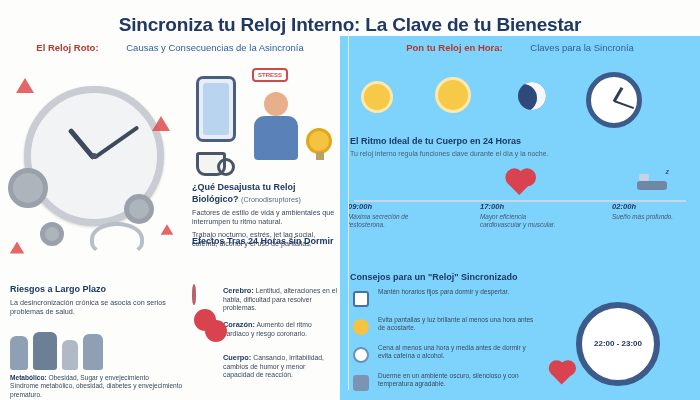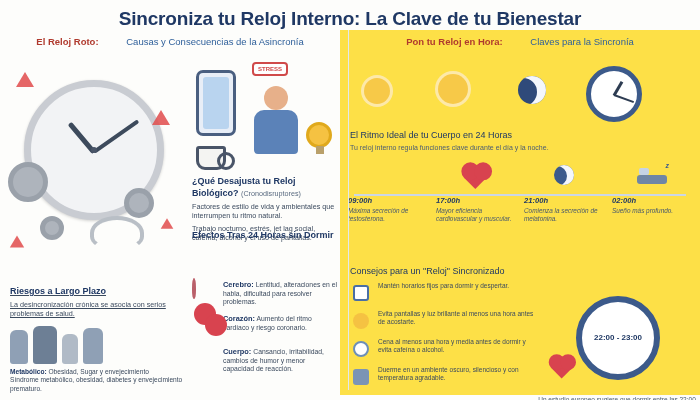--- a/index.html
+++ b/index.html
@@ -11,26 +11,26 @@
     color:#243b53;
   }
   .page { position:relative; width:700px; height:400px; background:#fdfdfb; }
 
   .title {
     text-align:center;
     font-size:19px;
     font-weight:bold;
     color:#1f3864;
     letter-spacing:-0.2px;
-    padding-top:9px;
+    padding-top:15px;
     line-height:1.1;
   }
   .cols { display:flex; width:100%; height:365px; }
   .col-left { width:340px; position:relative; padding:0 6px; }
-  .col-right { width:360px; position:relative; padding:0 8px; background:#fde047; }
+  .col-right { width:360px; position:relative; padding:0 8px; background:#7dd3fc; }
 
   .subhead { font-size:9.5px; margin-top:6px; text-align:center; line-height:1.2; }
   .subhead b { color:#b03a2e; font-weight:bold; }
   .subhead .sub-rest { color:#2e5f9a;margin-left:25px; }
 
   
   .clock-art {
     position:absolute; left:6px; top:36px; width:176px; height:196px;
   }
   .clock-face {
@@ -96,21 +96,21 @@
   }
   .bulb:after{ content:""; position:absolute; left:7px; bottom:-9px; width:8px; height:8px; background:#b9a06a; }
 
   .block { position:absolute; font-size:7.2px; line-height:1.32; color:#3b4a5e; }
   .block h4 { margin:0 0 2px 0; font-size:9px; color:#1f3864; }
   .block h4 .sm { font-size:7.2px; font-weight:normal; color:#5a6b80; }
   .block p { margin:0 0 3px 0; }
 
   .b-crono { left:192px; top:146px; width:144px; }
   .b-efectos { left:192px; top:200px; width:144px; }
-  .b-riesgos { left:10px; top:256px; width:176px;text-decoration:underline; }
+  .b-riesgos { left:10px; top:248px; width:176px; }
 
   .organ-list { position:absolute; left:192px; top:250px; width:146px; }
   .organ-row { display:flex; align-items:flex-start; margin-bottom:7px; }
   .organ-ico { width:26px; height:26px; flex:0 0 26px; margin-right:5px; position:relative; }
   .organ-txt { font-size:6.8px; line-height:1.28; color:#3b4a5e; }
   .organ-txt b { color:#1f3864; font-size:7.4px; }
 
   .brain { width:24px; height:22px; border-radius:50% 50% 45% 45%; background:#f0b9bd; border:2px solid #b9606a; }
   .heart {
     width:22px; height:20px; background:#d8434f; position:relative; transform:rotate(-45deg); margin:4px 0 0 2px;
@@ -142,21 +142,21 @@
     position:absolute; left:168px; top:12px; width:28px; height:28px;
     border-radius:50%; background:#2f4a7a; box-shadow:inset -9px 2px 0 0 #f4f7fc;
   }
   .rclock {
     position:absolute; left:236px; top:2px; width:56px; height:56px;
     border-radius:50%; background:#ffffff; border:5px solid #3c5a8a;
   }
   .rclock .h1 { position:absolute; left:50%; top:50%; width:16px; height:3px; background:#2d3c52; transform-origin:0 50%; transform:rotate(-60deg); }
   .rclock .h2 { position:absolute; left:50%; top:50%; width:21px; height:2px; background:#2d3c52; transform-origin:0 50%; transform:rotate(20deg); }
 
-  .sec-title { position:absolute; font-size:9px; font-weight:normal; color:#1f3864; }
+  .sec-title { position:absolute; font-size:9px; font-weight:bold; color:#1f3864; }
   .sec-sub { position:absolute; font-size:7px; color:#4a5c73; }
 
   .timeline { position:absolute; left:8px; top:160px; width:344px; }
   .tl-line { position:absolute; left:6px; right:6px; top:34px; height:2px; background:#cbd6e4; }
   .tl-items { display:flex; justify-content:space-between; }
   .tl-item { width:80px; text-align:left; position:relative;font-style:italic; }
   .tl-ico { height:30px; display:flex; align-items:center; justify-content:center; }
   .tl-time { font-size:7.6px; font-weight:bold; color:#1f3864; margin-top:6px; }
   .tl-desc { font-size:6.4px; line-height:1.3; color:#46576d; margin-top:2px; }
 
@@ -325,27 +325,20 @@
           </div>
 
           <div class="tl-item">
             <div class="tl-ico">
                 <span class="hrt-sm"></span>
               </div>
             <div class="tl-time">17:00h</div>
             <div class="tl-desc">Mayor eficiencia cardiovascular y muscular.</div>
           </div>
 
-          <div class="tl-item">
-            <div class="tl-ico">
-                <span class="moon-sm"></span>
-              </div>
-            <div class="tl-time">21:00h</div>
-            <div class="tl-desc">Comienza la secreción de melatonina.</div>
-          </div>
 
           <div class="tl-item">
             <div class="tl-ico">
               <span class="bed">
                   <span class="m"></span>
                   <span class="p"></span>
                   <span class="zz">z</span>
                 </span>
             </div>
             <div class="tl-time">02:00h</div>

